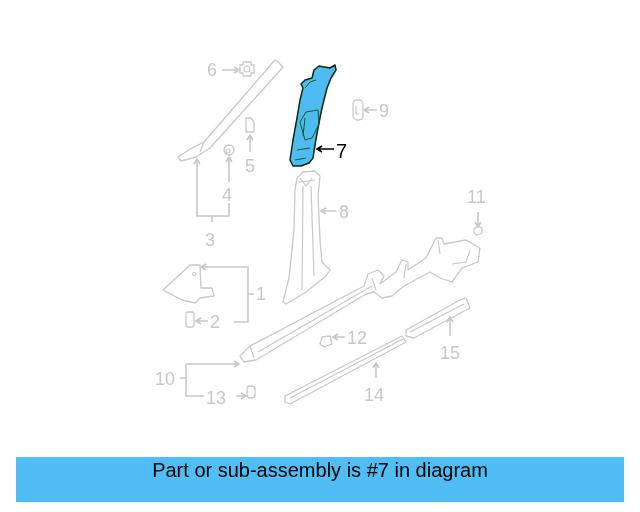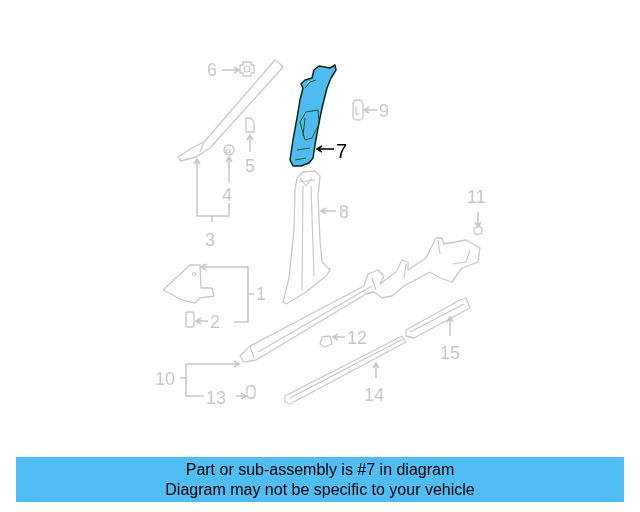--- a/index.html
+++ b/index.html
@@ -9,21 +9,21 @@
     .callout-active { font-family: "Liberation Sans", sans-serif; font-size: 20px; fill: #000000; }
     .part { fill: #ffffff; stroke: #c9c9c9; stroke-width: 1.3; stroke-linejoin: round; }
     .part-line { fill: none; stroke: #c9c9c9; stroke-width: 1.2; }
     .leader { fill: none; stroke: #c8c8c8; stroke-width: 1.6; }
     .leader-active { fill: none; stroke: #000000; stroke-width: 1.6; }
     .highlight { fill: #4fbbf3; stroke: #0b2a10; stroke-width: 1.5; stroke-linejoin: round; }
     .highlight-line { fill: none; stroke: #1a5a1a; stroke-width: 1; }
     #banner {
       position: absolute; left: 16px; top: 457px; width: 608px; height: 45px;
       background: #50bdf4; text-align: center; color: #000;
-      font-family: "Liberation Sans", sans-serif; font-size: 16px; line-height: 20px;
+      font-family: "Liberation Sans", sans-serif; font-size: 20px; line-height: 20px;
       padding-top: 3px; box-sizing: border-box;
     }
     #banner div { white-space: nowrap; }
   </style>
 </head>
 <body>
 
 <svg id="diagram" viewBox="0 0 640 450" xmlns="http://www.w3.org/2000/svg">
 
   <g>
@@ -124,14 +124,13 @@
 
   <g>
     <rect class="part" x="247" y="386" width="8" height="12" rx="3"></rect>
   </g>
   <path class="leader" d="M236 396 L245 396 M241 393 L246 396 L241 399"></path>
   <text class="callout" x="206" y="404">13</text>
 </svg>
 
 <div id="banner">
   <div>Part or sub-assembly is #7 in diagram</div>
-  <div>Diagram may not be specific to your vehicle</div>
 </div>
 
 </body></html>

